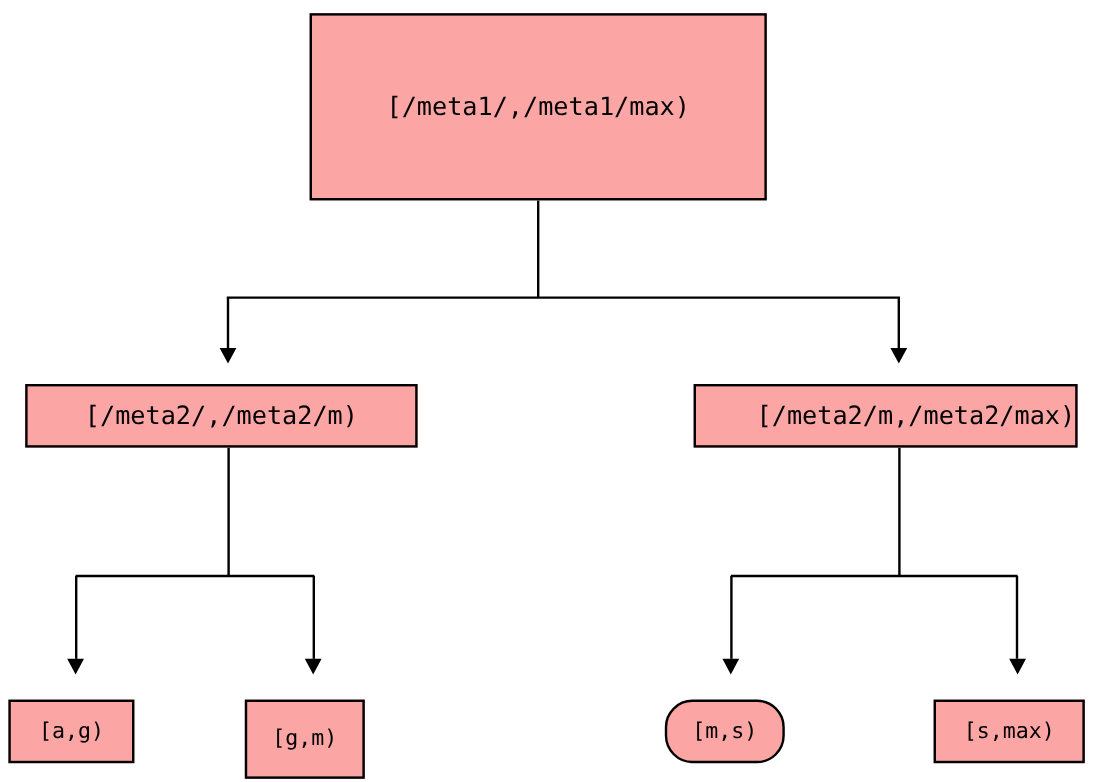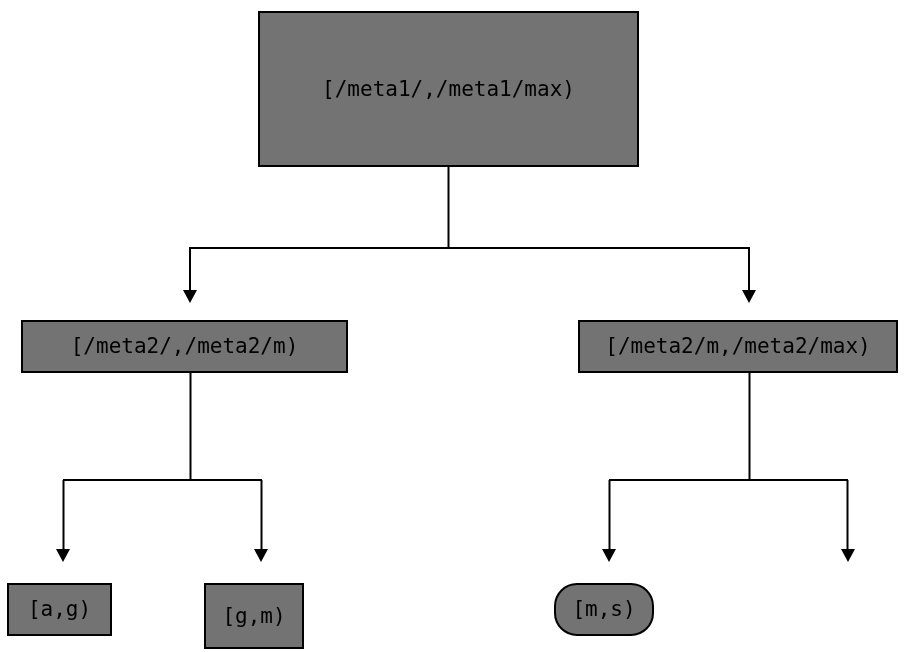--- a/index.html
+++ b/index.html
@@ -19,34 +19,34 @@
     position: absolute;
     left: 0;
     top: 0;
     width: 912px;
     height: 652px;
   }
   .node-box {
     position: absolute;
     box-sizing: border-box;
     border: 2px solid #000000;
-    background: #737373;
+    background: #fca5a5;
     display: flex;
     align-items: center;
     justify-content: center;
     color: #000000;
   }
   .node-label {
     white-space: pre;
     line-height: 1;
     color: #000000;
   }
   .node-root .node-label { font-size: 21px; }
   .node-mid  .node-label { font-size: 21px; }
-  .node-leaf .node-label { font-size: 21px; }
+  .node-leaf .node-label { font-size: 18px; }
 </style>
 </head>
 <body>
 
 <div id="diagram-root">
 
   <svg id="tree-svg" viewBox="0 0 912 652" xmlns="http://www.w3.org/2000/svg">
 
     <g>
       <line x1="448.5" y1="167" x2="448.5" y2="248" stroke="#000000" stroke-width="2"></line>
@@ -77,30 +77,33 @@
   </svg>
 
   <div class="node-box node-root" style="left:258px; top:11px; width:381px; height:156px;">
     <span class="node-label">[/meta1/,/meta1/max)</span>
   </div>
 
   <div class="node-box node-mid" style="left:21px; top:320px; width:327px; height:53px;">
     <span class="node-label">[/meta2/,/meta2/m)</span>
   </div>
 
-  <div class="node-box node-mid" style="left:578px; top:320px; width:320px; height:53px;">
+  <div class="node-box node-mid" style="left:578px; top:320px; width:320px; height:53px;justify-content:flex-end;">
     <span class="node-label">[/meta2/m,/meta2/max)</span>
   </div>
 
   <div class="node-box node-leaf" style="left:7px; top:583px; width:105px; height:53px;">
     <span class="node-label">[a,g)</span>
   </div>
 
   <div class="node-box node-leaf" style="left:204px; top:583px; width:100px; height:66px;">
     <span class="node-label">[g,m)</span>
   </div>
 
   <div class="node-box node-leaf" style="left:554px; top:583px; width:100px; height:53px;border-radius:23px;">
     <span class="node-label">[m,s)</span>
   </div>
 
+  <div class="node-box node-leaf" style="left:778px; top:583px; width:126px; height:53px;">
+    <span class="node-label">[s,max)</span>
+  </div>
 
 </div>
 
 </body></html>

